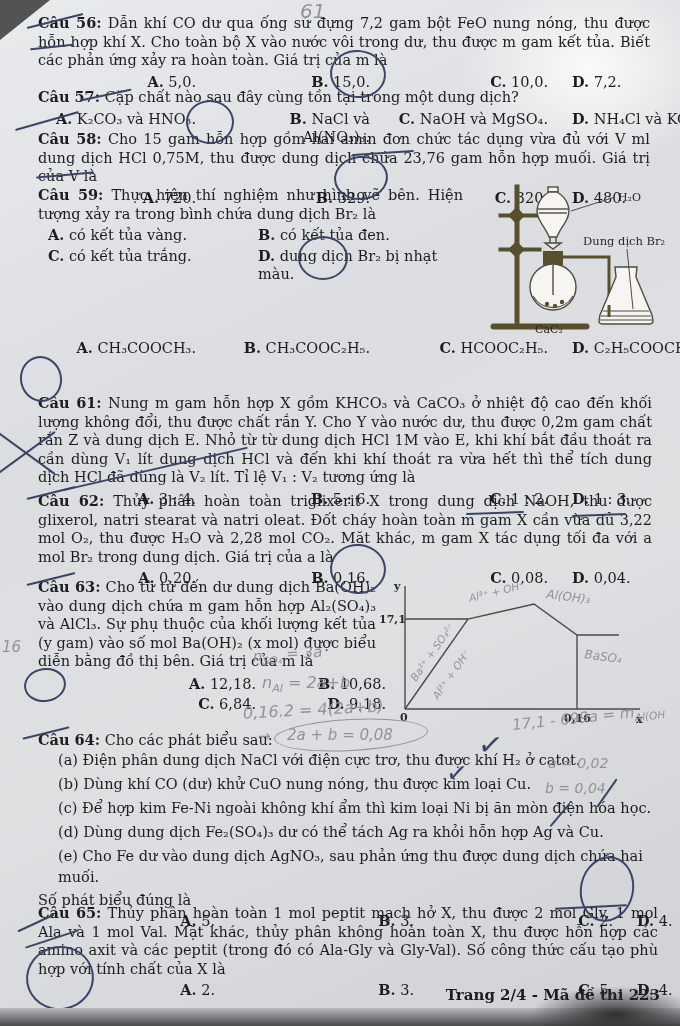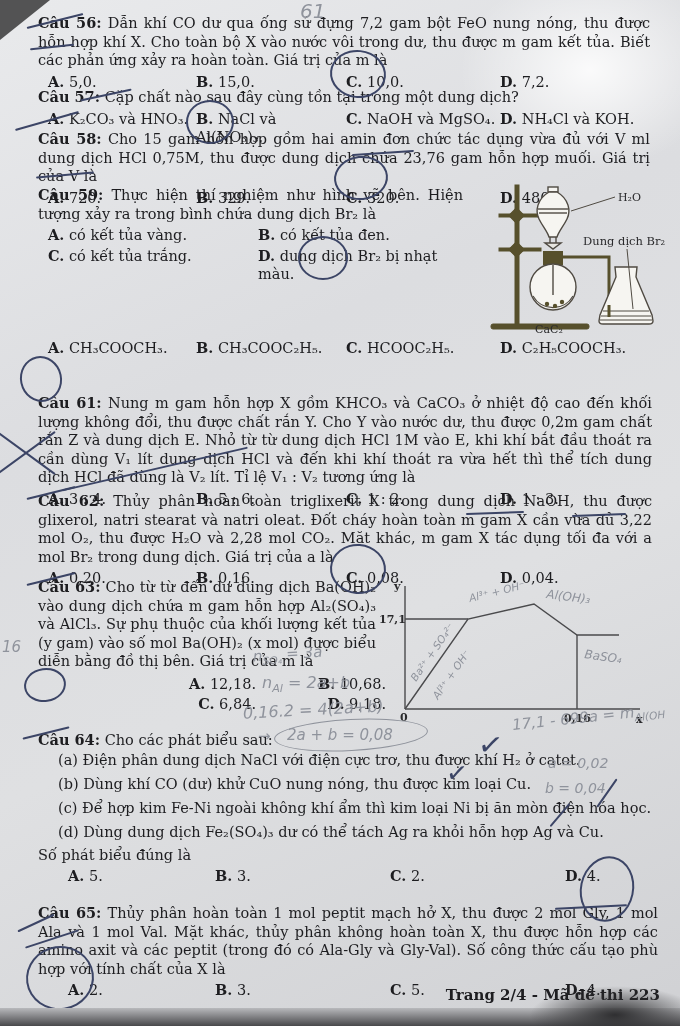--- a/index.html
+++ b/index.html
@@ -8,21 +8,21 @@
     font-family:"DejaVu Serif","Liberation Serif",serif;color:#1d1d20;font-size:14.5px;line-height:18.5px;}
   .crease{position:absolute;right:-40px;top:-30px;width:260px;height:200px;border-radius:50%;
     background:radial-gradient(closest-side,rgba(255,255,255,.85),rgba(255,255,255,0));}
   .corner{position:absolute;left:0;top:0;width:0;height:0;border-left:50px solid #38383a;border-bottom:40px solid transparent;opacity:.85;}
   .botband{position:absolute;left:0;top:1008px;width:680px;height:18px;background:linear-gradient(#b8b9bc,#48484b);}
   .botblob{position:absolute;right:-20px;bottom:-18px;width:170px;height:58px;border-radius:50%;
     background:radial-gradient(closest-side,#2f2f31,rgba(47,47,49,0));}
   .q{position:absolute;left:38px;text-align:justify;}
   .qlabel{font-weight:bold;}
   .okey{font-weight:bold;}
-  .opts{display:flex;margin-top:3px;text-align:left;}
+  .opts{display:flex;margin-top:3px;text-align:right;gap:24px;}
   .opts .opt{flex:none;}
   .opts .opt:nth-child(1){margin-left:10px;width:148px;}
   .opts .opt:nth-child(2){width:150px;}
   .opts .opt:nth-child(3){width:154px;}
   .opts-wide .opt:nth-child(1){margin-left:30px;width:147px;}
   .opts-wide .opt:nth-child(2){width:175px;}
   .opts-wide .opt:nth-child(3){width:175px;}
   .grid2{display:grid;margin-left:10px;grid-template-columns:210px auto;row-gap:2px;margin-top:3px;text-align:left;}
   .grid63{display:grid;margin-left:18px;grid-template-columns:200px auto;row-gap:2px;margin-top:4px;text-align:right;width:330px;}
   .stmt{margin:0 0 3px 20px;line-height:21px;text-align:left;}
@@ -194,20 +194,21 @@
       <text class="hwt" font-size="12" transform="translate(206,82) rotate(8)">BaSO₄</text>
     </svg>
   </div>
 
   <div class="q" style="top:731px;width:622px;">
     <p><b class="qlabel">Câu 64:</b> <span>Cho các phát biểu sau:</span></p>
     <p class="stmt">(a) Điện phân dung dịch NaCl với điện cực trơ, thu được khí H₂ ở catot.</p>
     <p class="stmt">(b) Dùng khí CO (dư) khử CuO nung nóng, thu được kim loại Cu.</p>
     <p class="stmt">(c) Để hợp kim Fe-Ni ngoài không khí ẩm thì kim loại Ni bị ăn mòn điện hóa học.</p>
     <p class="stmt">(d) Dùng dung dịch Fe₂(SO₄)₃ dư có thể tách Ag ra khỏi hỗn hợp Ag và Cu.</p>
+    <p class="stmt">(e) Cho Fe dư vào dung dịch AgNO₃, sau phản ứng thu được dung dịch chứa hai muối.</p>
     <p>Số phát biểu đúng là</p>
     <div class="opts opts-wide">
       <span class="opt"><b class="okey">A.</b> <span>5.</span></span>
       <span class="opt"><b class="okey">B.</b> <span>3.</span></span>
       <span class="opt"><b class="okey">C.</b> <span>2.</span></span>
       <span class="opt"><b class="okey">D.</b> <span>4.</span></span>
     </div>
   </div>
 
   <div class="q" style="top:904px;width:620px;">

